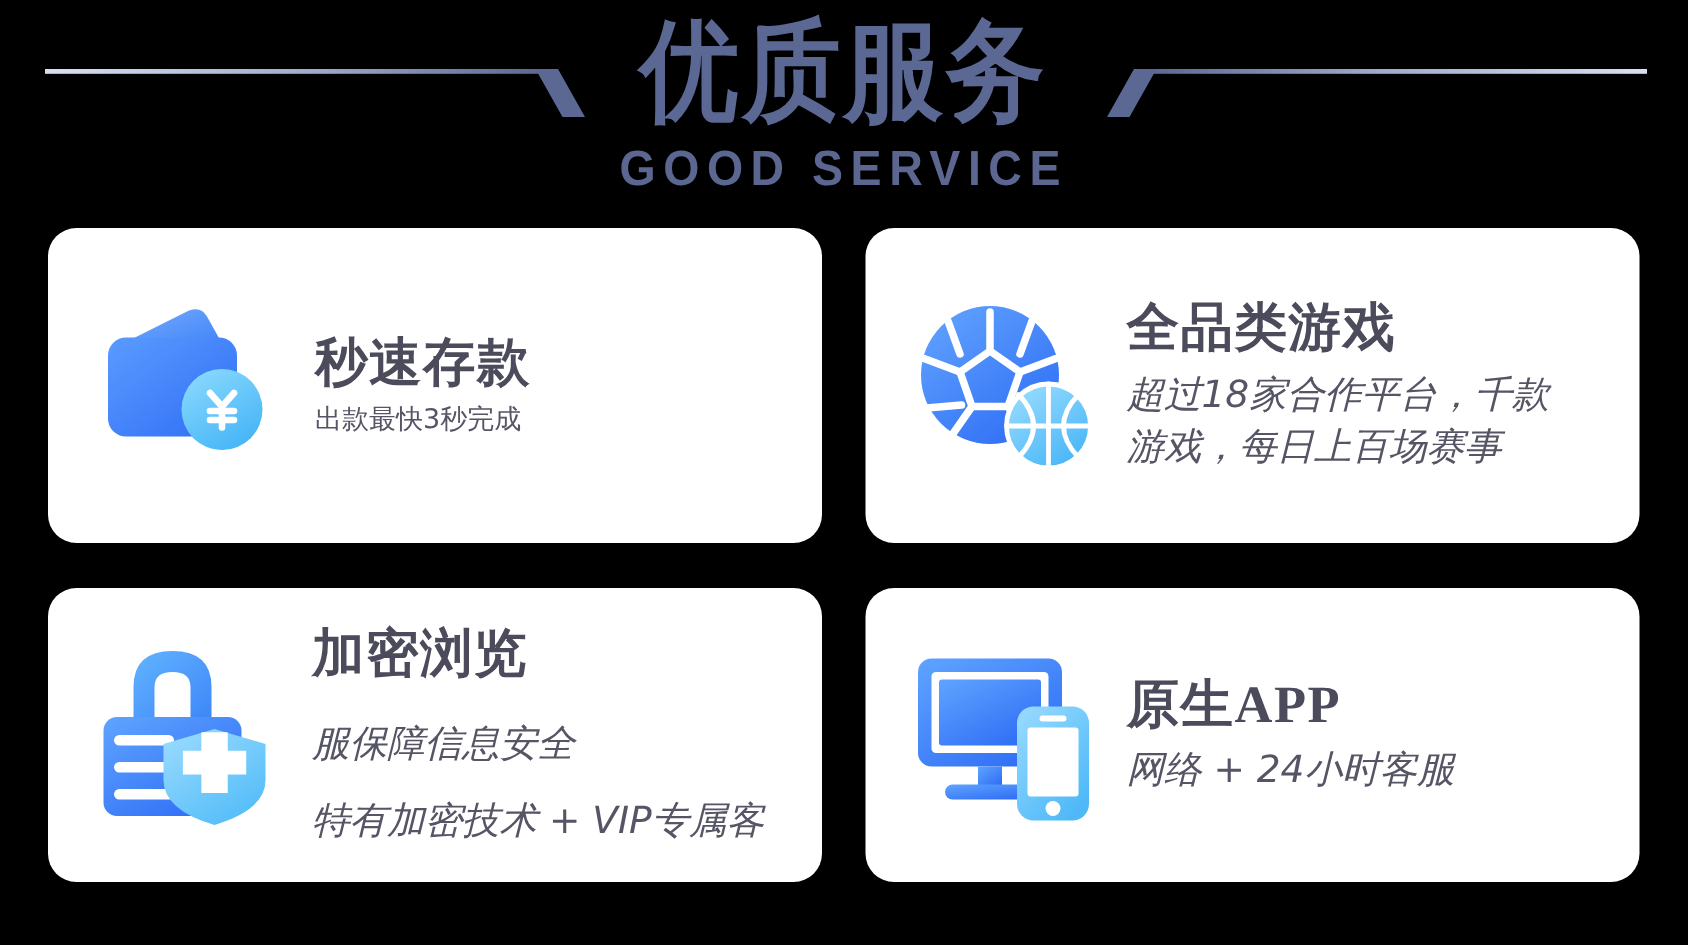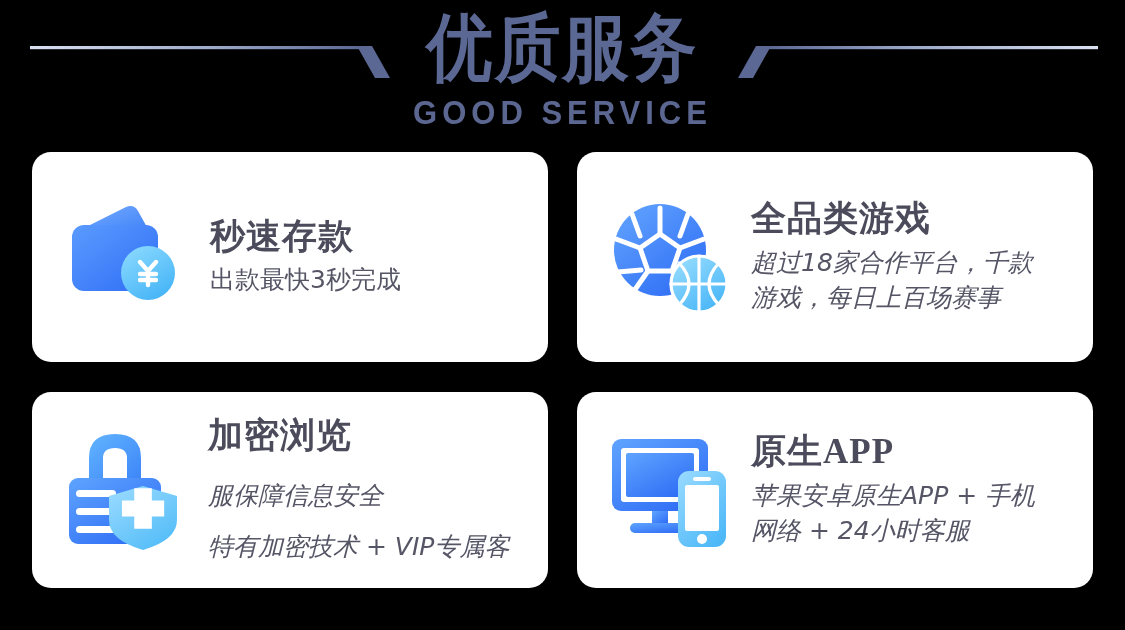--- a/index.html
+++ b/index.html
@@ -75,21 +75,21 @@
     font-size:35px;
     font-weight:bold;
     color:#4b4b5b;
     line-height:1.18;
     letter-spacing:1px;
     font-family:Liberation Serif, serif;
     margin-bottom:5px;
     white-space:nowrap;
   }
   .c-sub {
-    font-size:25px;
+    font-size:18px;
     color:#555566;
     line-height:1.42;
     letter-spacing:0px;
     font-family:"DejaVu Sans","Liberation Sans",sans-serif;
     white-space:nowrap;
   }
   .card-1 .texts { margin-left:8px; }
   .card-2 .texts { margin-left:4px; }
   .card-3 .texts { margin-left:6px;gap:16px; }
   .card-4 .texts { margin-left:4px; }
@@ -270,19 +270,18 @@
           <rect x="44" y="80" width="16" height="14" fill="url(#mg)"></rect>
           <rect x="22" y="92" width="60" height="10" rx="5" fill="url(#mg)"></rect>
           <rect x="70" y="40" width="48" height="76" rx="11" fill="url(#pg)"></rect>
           <rect x="77" y="54" width="34" height="46" rx="2" fill="#ffffff"></rect>
           <rect x="85" y="46" width="18" height="4" rx="2" fill="#ffffff"></rect>
           <circle cx="94" cy="108" r="5" fill="#ffffff"></circle>
         </svg>
       </div>
       <div class="texts">
         <div class="c-title">原生APP</div>
-        <div class="c-sub">苹果安卓原生APP + 手机</div>
         <div class="c-sub">网络 + 24小时客服</div>
       </div>
     </div>
 
   </div>
 </div>
 
 </body></html>

